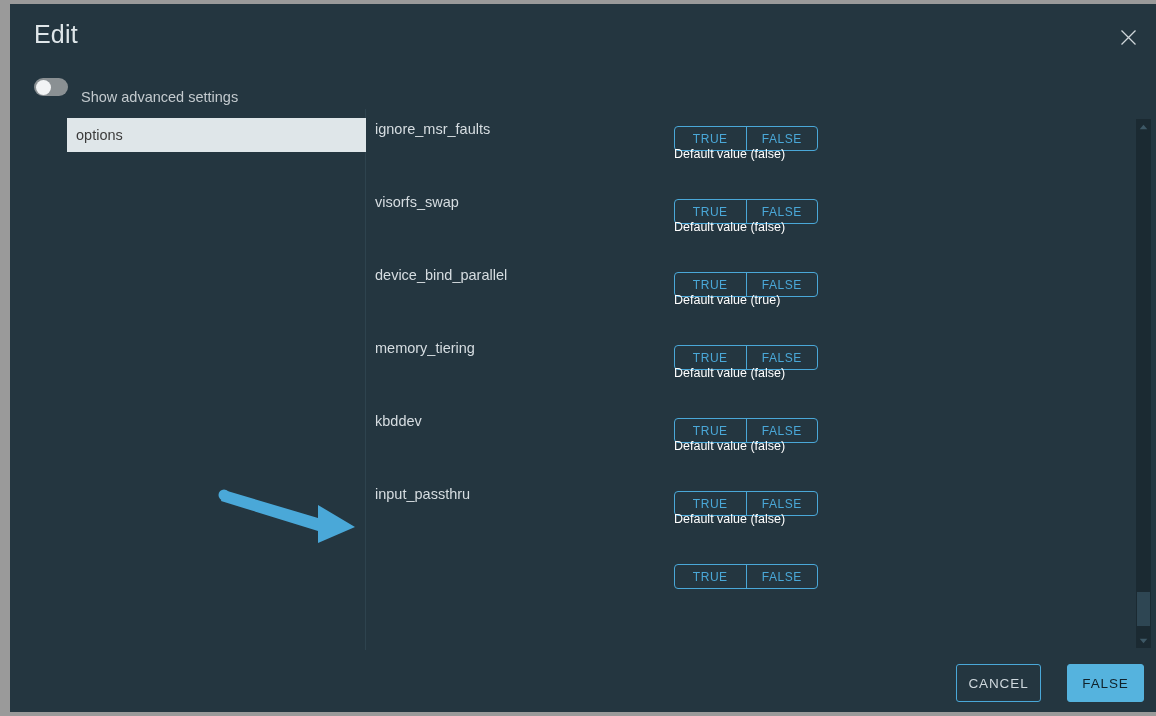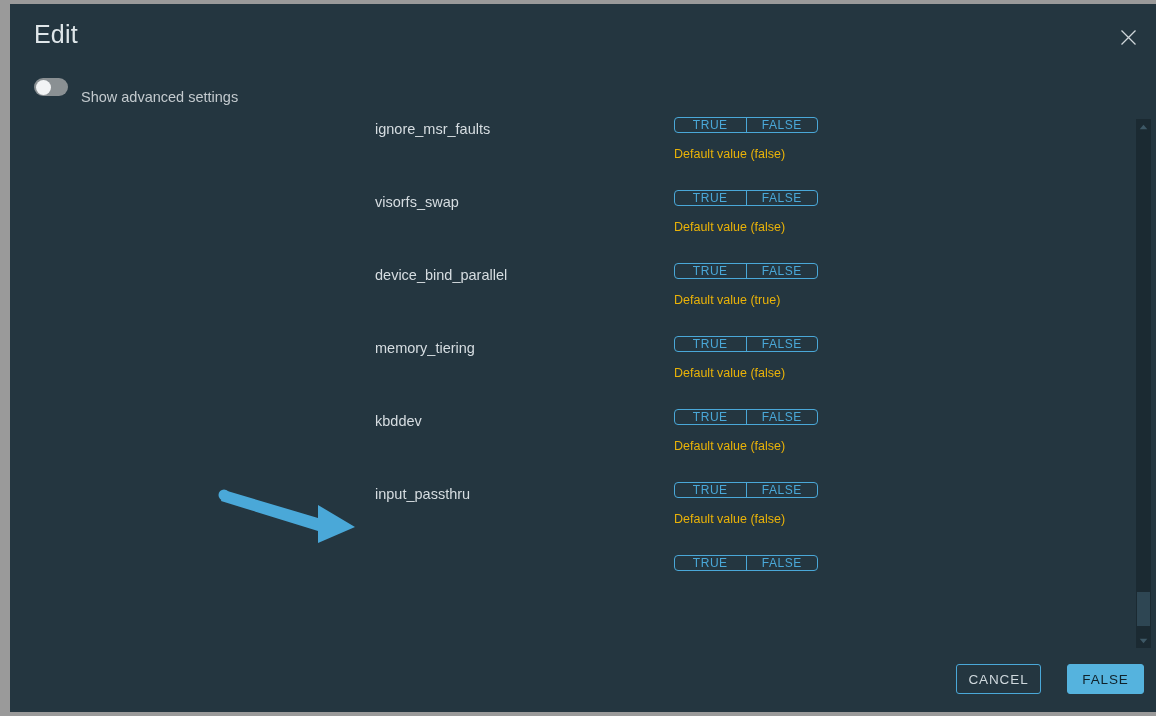--- a/index.html
+++ b/index.html
@@ -155,25 +155,26 @@
   }
   .row-control {
     position: absolute;
     left: 307px;
     top: 8px;
   }
 
   .btn-group {
     display: flex;
     width: 144px;
-    height: 16px;
+    height: 25px;
     border: 1px solid #4aa8d8;
     border-radius: 4px;
     box-sizing: border-box;
     overflow: hidden;
+    margin-top: 9px;
   }
   .btn-group .seg {
     flex: 1;
     display: flex;
     align-items: center;
     justify-content: center;
     font-size: 12px;
     letter-spacing: 0.55px;
     color: #4aa8d8;
     background: transparent;
@@ -198,21 +199,21 @@
     padding: 0;
     outline: none;
     box-sizing: border-box;
   }
 
   .default-note {
     position: absolute;
     left: 307px;
     top: 38px;
     font-size: 12.5px;
-    color: #eab308;
+    color: #ffffff;
     white-space: nowrap;
   }
 
   
   .scrollbar {
     position: absolute;
     right: 7px;
     top: 10px;
     bottom: 2px;
     width: 15px;
@@ -244,21 +245,21 @@
   .footer {
     position: absolute;
     left: 0;
     right: 0;
     bottom: 0;
     height: 62px;
   }
   .btn {
     position: absolute;
     top: 14px;
-    height: 30px;
+    height: 38px;
     border-radius: 3px;
     font-size: 13.5px;
     letter-spacing: 0.9px;
     font-family: inherit;
     cursor: pointer;
     display: flex;
     align-items: center;
     justify-content: center;
   }
   .btn-cancel {
@@ -302,20 +303,23 @@
 
   <div class="adv-row">
     <div class="toggle">
       <div class="knob"></div>
     </div>
     <span class="adv-label">Show advanced settings</span>
   </div>
 
   <div class="content">
 
+    <div class="left-pane">
+      <div class="key-field">options</div>
+    </div>
 
     <div class="right-pane">
       <div class="rows">
           <div class="setting-row">
             <div class="row-label">ignore_msr_faults</div>
             <div class="row-control">
               <div class="btn-group">
                 <button class="seg">TRUE</button>
                 <button class="seg">FALSE</button>
               </div>

